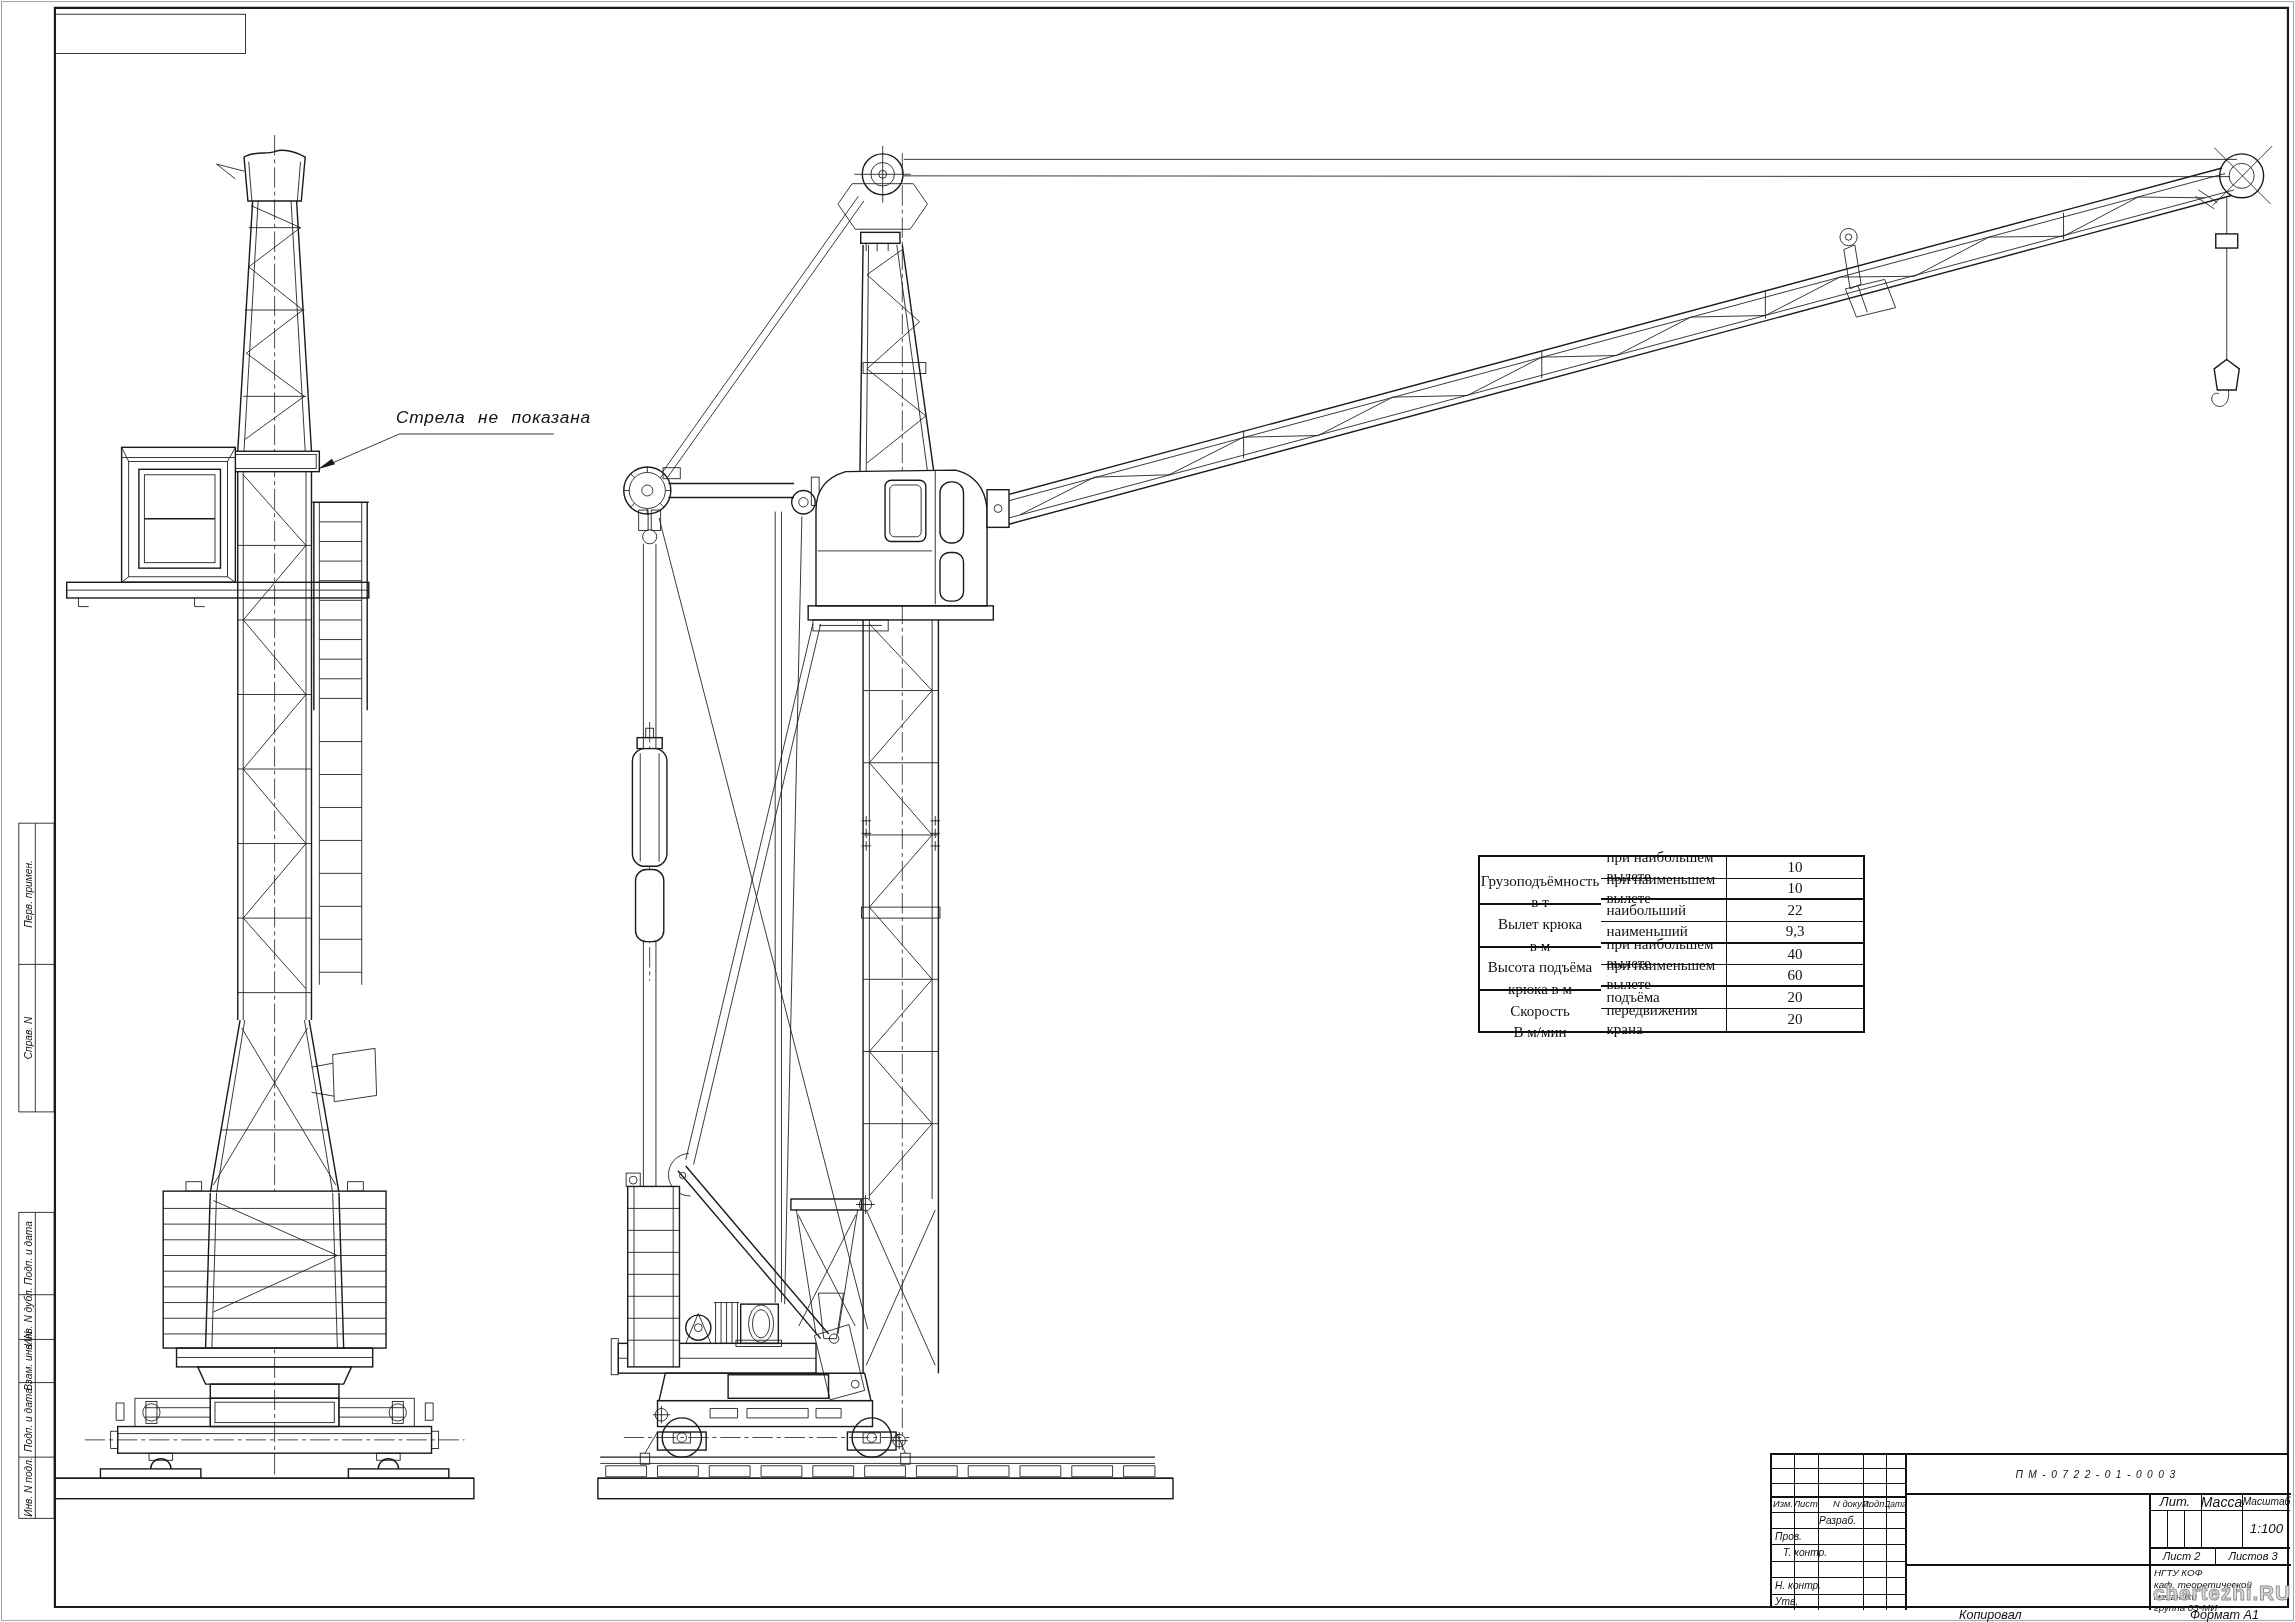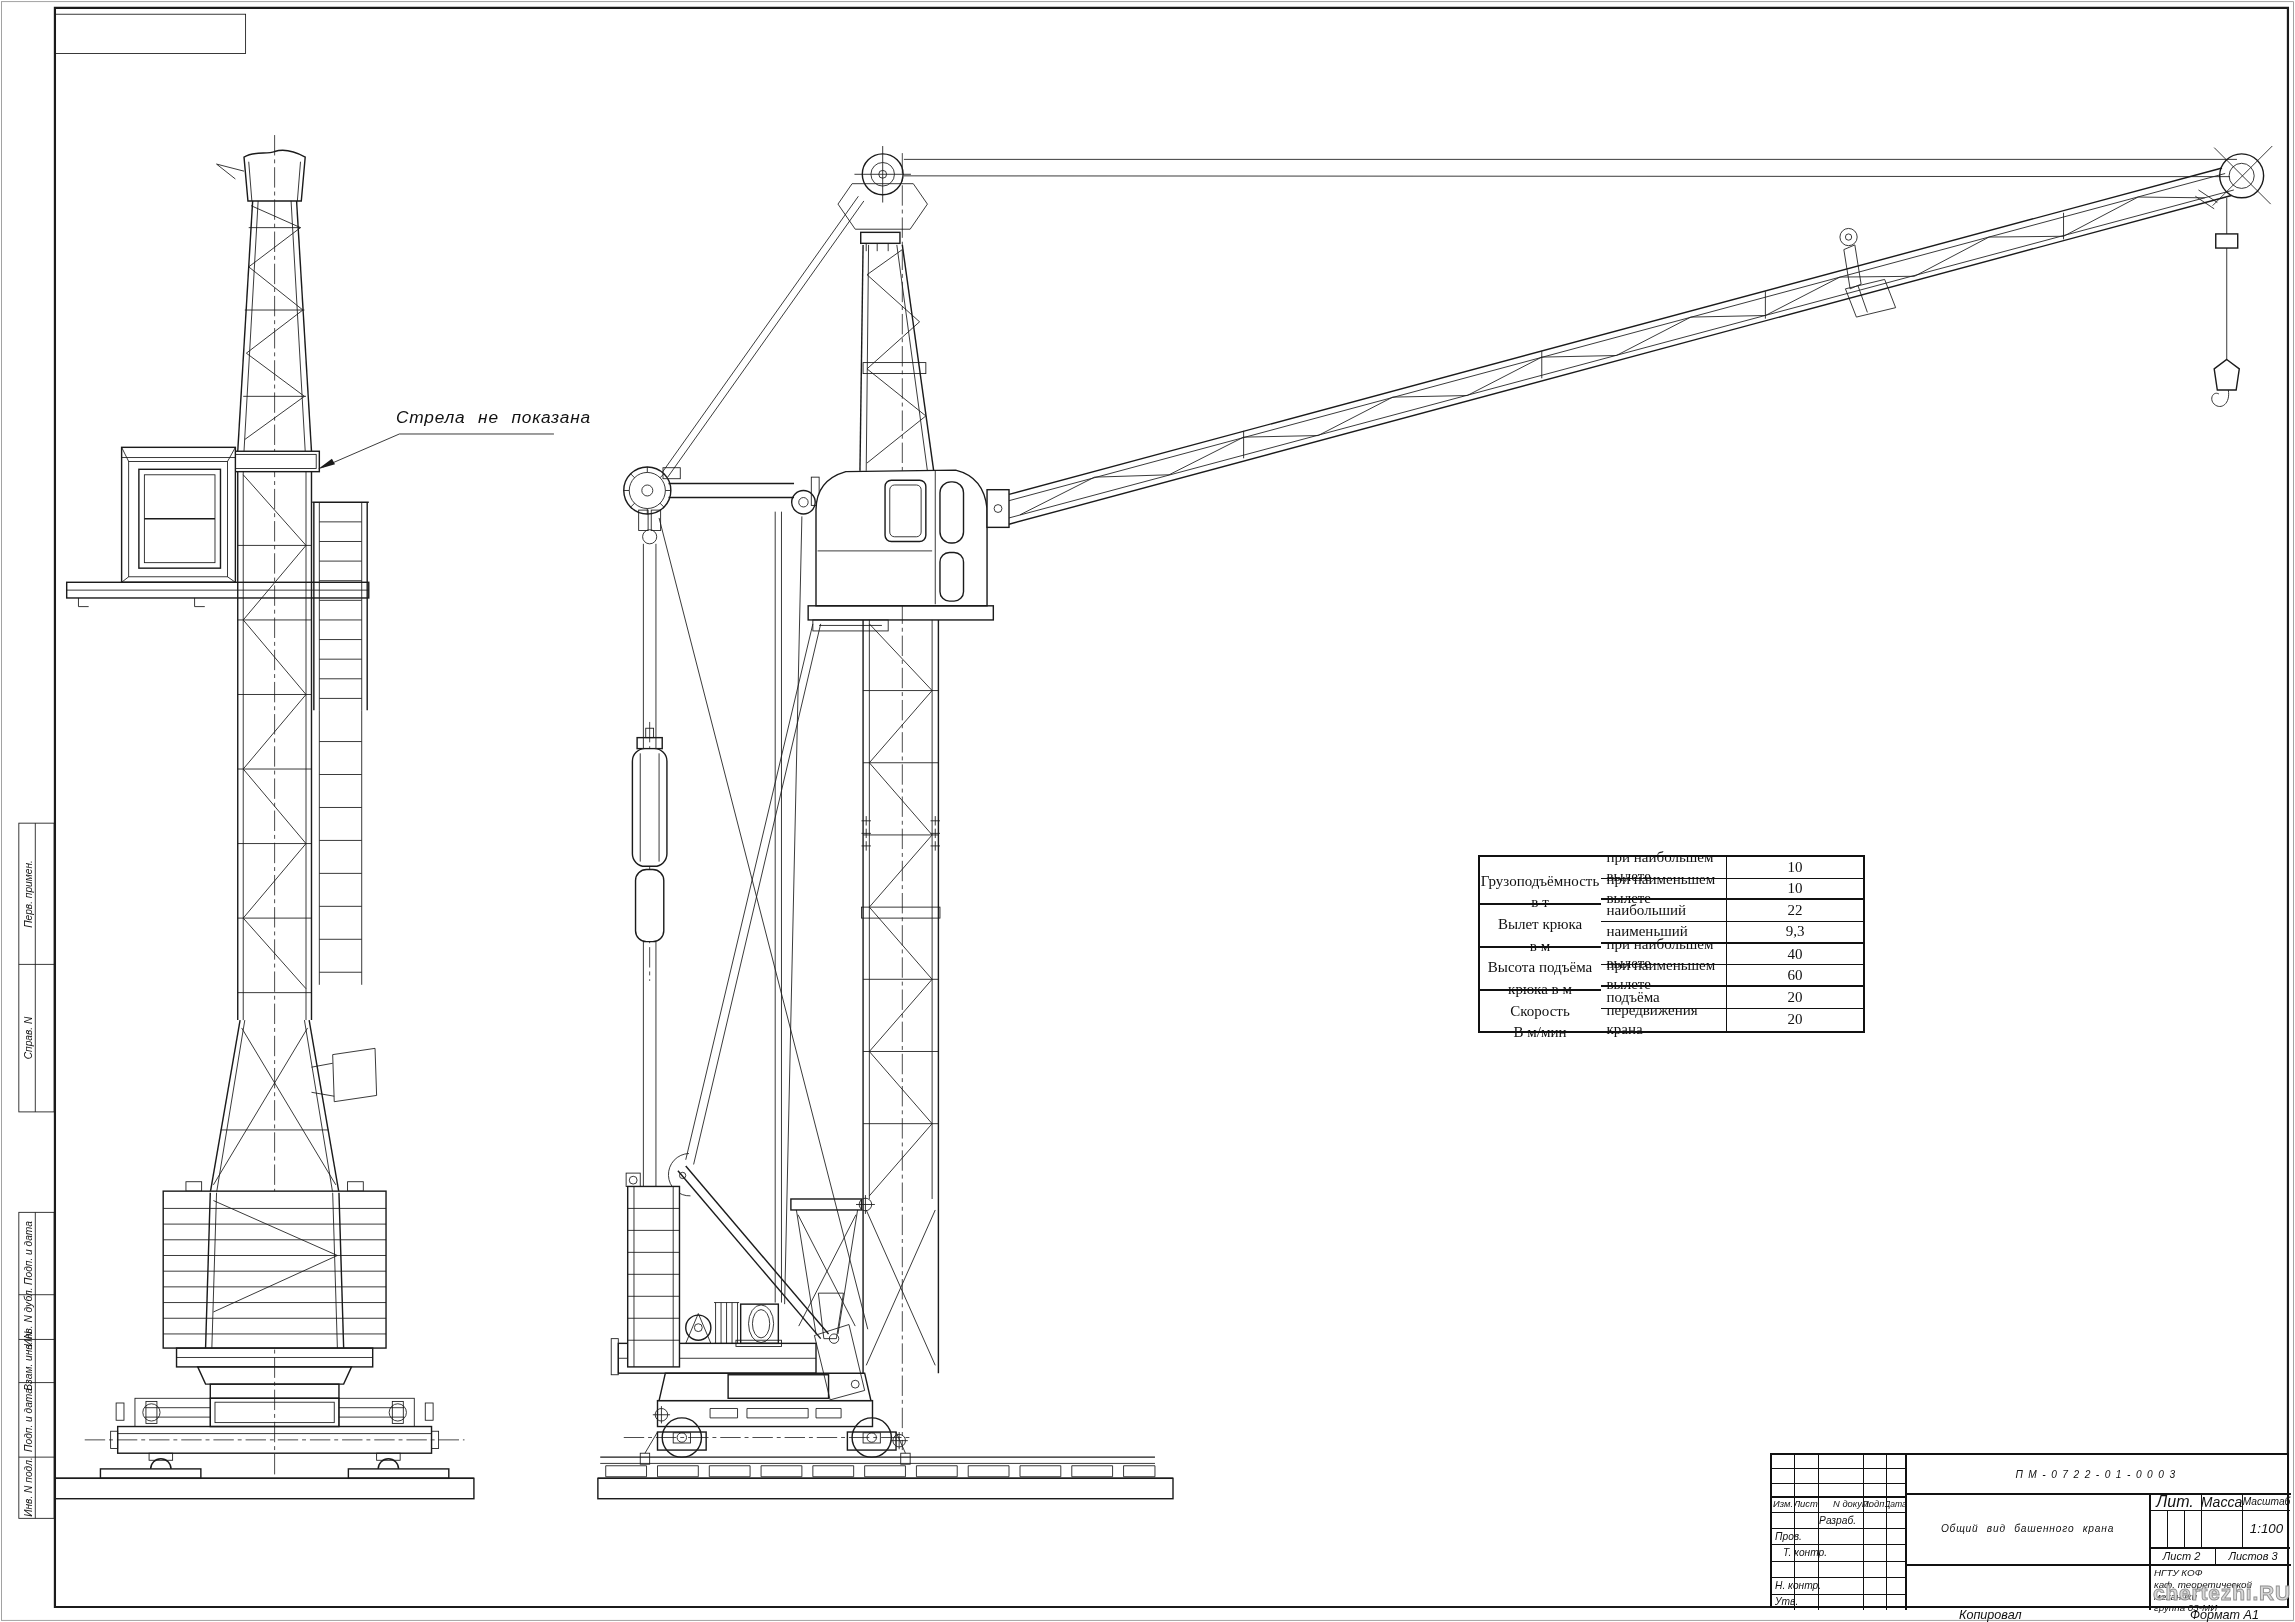--- a/index.html
+++ b/index.html
@@ -456,23 +456,22 @@
   <div class="cell" style="left:114px;top:41px;width:19px;height:15.7px;font-size:8.6px;">Дата</div>
 
   <div class="cell lft" style="left:0;top:57px;width:46px;height:16.5px;margin-left:44px;">Разраб.</div>
   <div class="cell lft" style="left:0;top:73px;width:46px;height:16.5px;">Пров.</div>
   <div class="cell lft" style="left:0;top:89px;width:46px;height:16.5px;margin-left:8px;">Т. контр.</div>
   <div class="cell lft" style="left:0;top:122px;width:46px;height:16.5px;">Н. контр.</div>
   <div class="cell lft" style="left:0;top:139px;width:46px;height:15.7px;">Утв.</div>
 
   <div class="cell docnum" style="left:133px;top:0;width:386px;height:38px;">ПМ-0722-01-0003</div>
 
-  <div class="cell ttl" style="left:133px;top:38px;width:245px;height:71px;">Общий вид башенного крана</div>
-
-  <div class="cell" style="left:377px;top:38px;width:52px;height:17.3px;font-size:16px;">Лит.</div>
+
+  <div class="cell" style="left:377px;top:38px;width:52px;height:17.3px;font-size:13px;">Лит.</div>
   <div class="cell" style="left:429px;top:38px;width:41px;height:17.3px;font-size:14px;">Масса</div>
   <div class="cell" style="left:470px;top:38px;width:49px;height:17.3px;font-size:10.2px;">Масштаб</div>
   <div class="cell" style="left:470px;top:55px;width:49px;height:37px;font-size:13.3px;">1:100</div>
 
   <div class="cell" style="left:377px;top:92px;width:65px;height:17.3px;font-size:11px;">Лист 2</div>
   <div class="cell" style="left:443px;top:92px;width:76px;height:17.3px;font-size:11px;">Листов 3</div>
 
   <div style="position:absolute;left:382px;top:112px;width:135px;font-size:9.8px;line-height:11.8px;">
     <div>НГТУ КОФ</div>
     <div>каф. теоретической механики</div>

